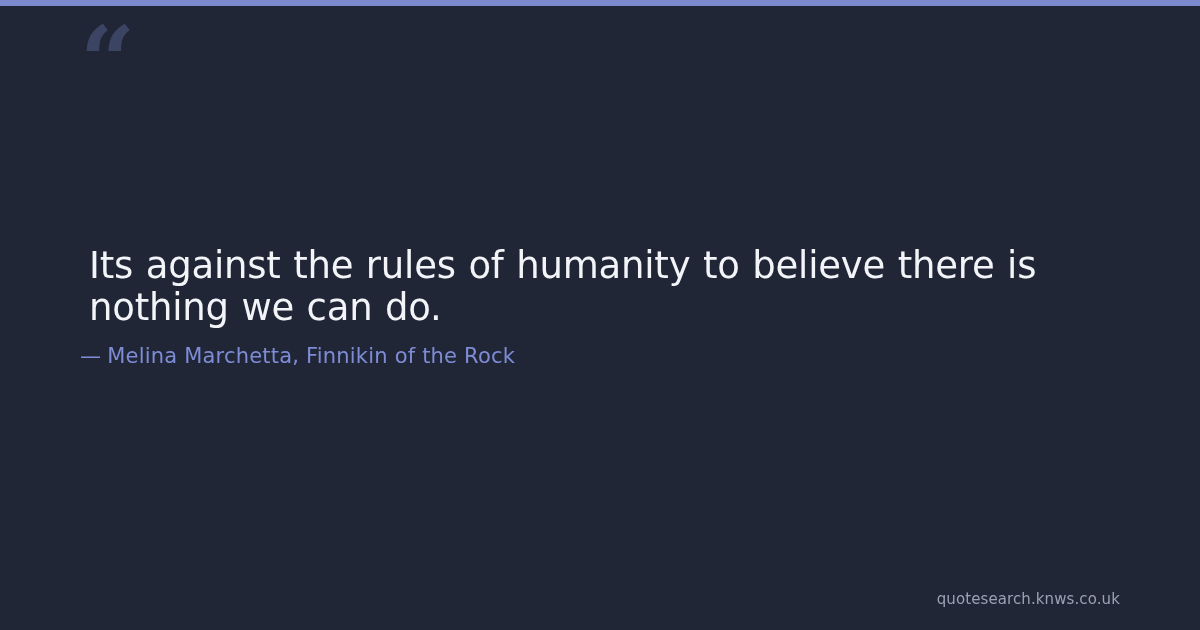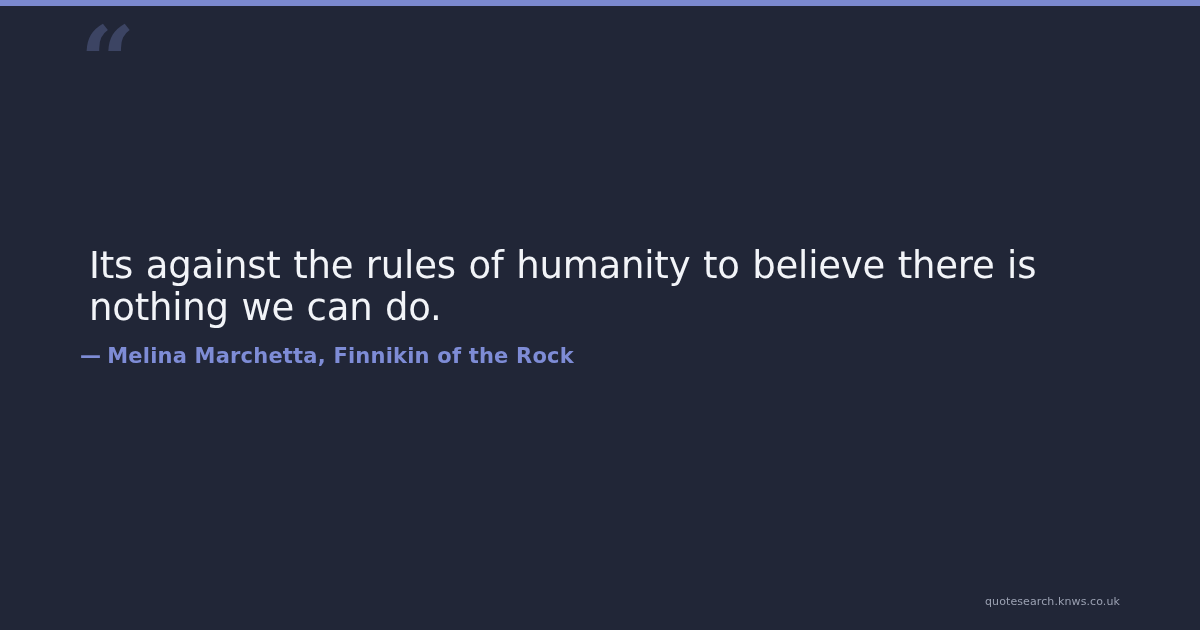--- a/index.html
+++ b/index.html
@@ -65,36 +65,36 @@
     word-spacing: 1px;
   }
 
   
   .attribution {
     position: absolute;
     left: 80px;
     top: 344px;
     font-family: "DejaVu Sans", sans-serif;
     font-size: 21px;
-    font-weight: 700;
+    font-weight: 400;
     color: #7e8cd6;
     letter-spacing: 0.2px;
     white-space: nowrap;
   }
   .attribution .dash {
     margin-right: 6px;
   }
 
   
   .watermark {
     position: absolute;
     right: 80px;
     bottom: 22px;
     font-family: "DejaVu Sans", sans-serif;
-    font-size: 11px;
+    font-size: 15px;
     font-weight: 400;
     color: #9ba1b2;
     letter-spacing: 0.1px;
   }
 </style>
 </head>
 <body>
 
 <div class="card">
 

